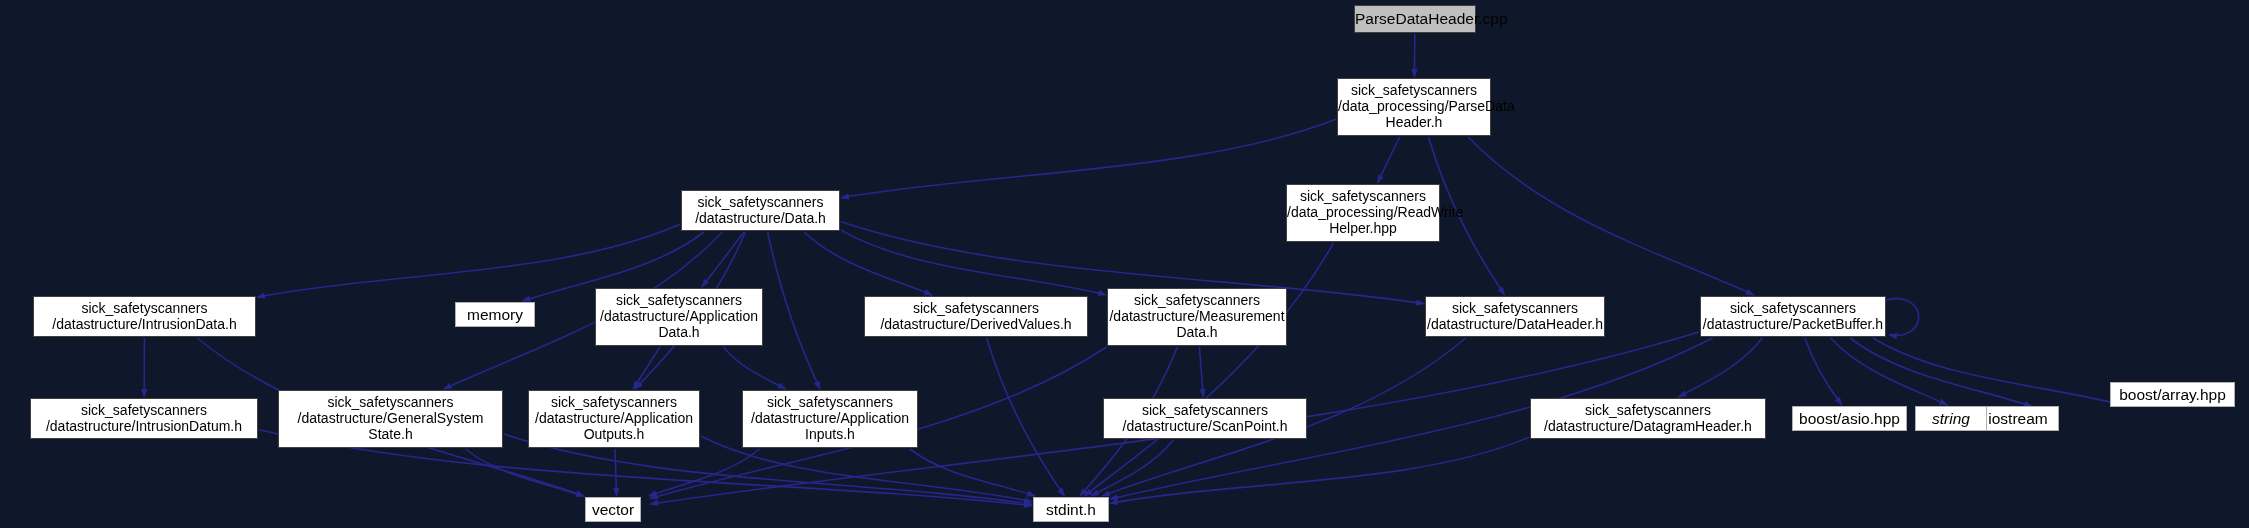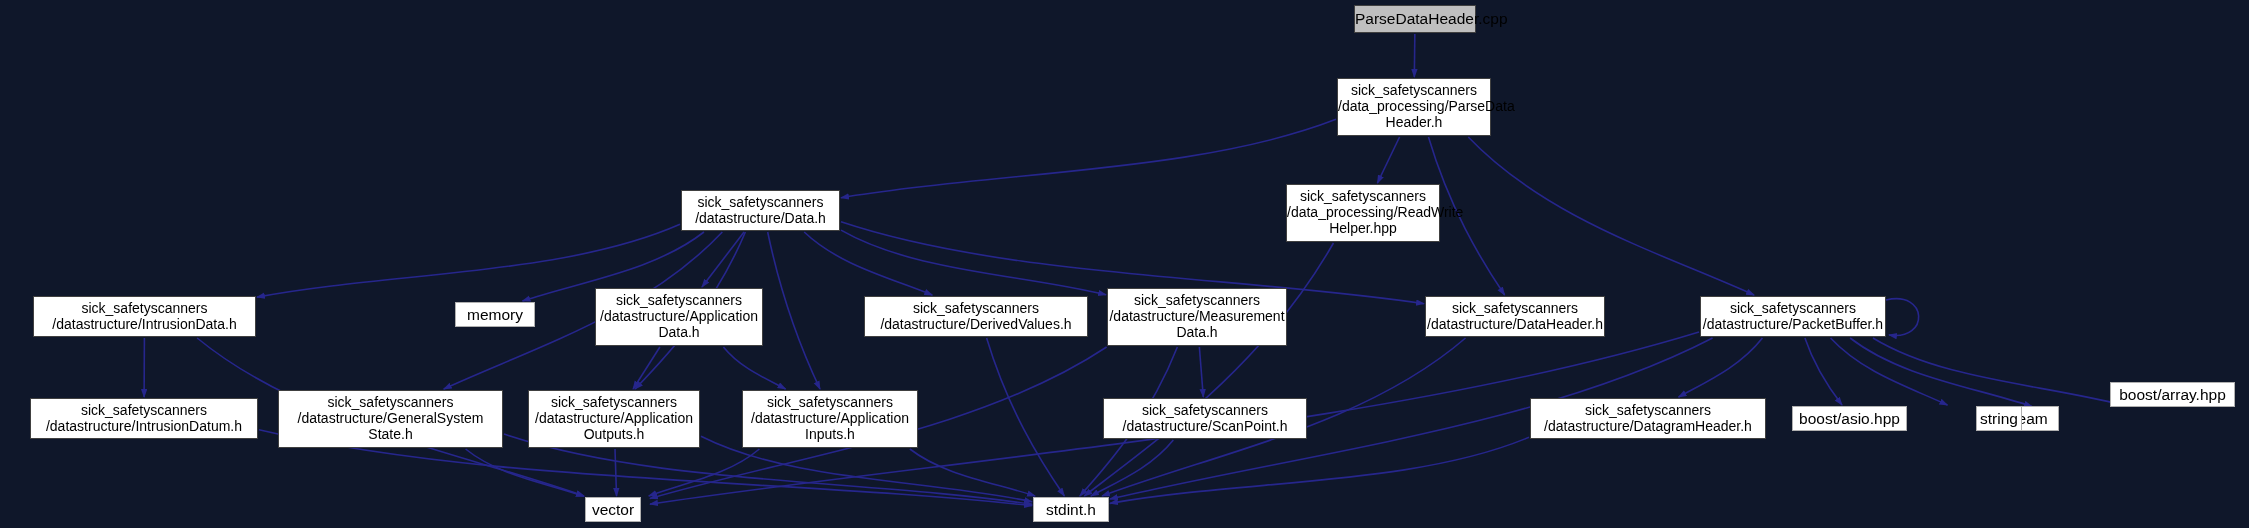--- a/index.html
+++ b/index.html
@@ -140,21 +140,21 @@
       <div class="node n-main" style="left: 1530px; top: 398px; width: 236px; height: 41px;">
         <span class="lbl">sick_safetyscanners
 /datastructure/DatagramHeader.h</span>
       </div>
       <div class="node n-sys" style="left: 1792px; top: 406px; width: 115px; height: 25px;">
         <span class="lbl">boost/asio.hpp</span>
       </div>
       <div class="node n-sys" style="left: 1977px; top: 406px; width: 82px; height: 25px;">
         <span class="lbl">iostream</span>
       </div>
-      <div class="node n-sys" style="left: 1976px; top: 406px; width: 46px; height: 25px;">
+      <div class="node n-sys" style="left: 1915px; top: 406px; width: 72px; height: 25px; font-style: italic;">
         <span class="lbl">string</span>
       </div>
       <div class="node n-sys" style="left: 2110px; top: 382px; width: 125px; height: 25px;">
         <span class="lbl">boost/array.hpp</span>
       </div>
       <div class="node n-sys" style="left: 585px; top: 497px; width: 56px; height: 25px;">
         <span class="lbl">vector</span>
       </div>
       <div class="node n-sys" style="left: 1033px; top: 497px; width: 76px; height: 25px; align-items: center;">
         <span class="lbl">stdint.h</span>

